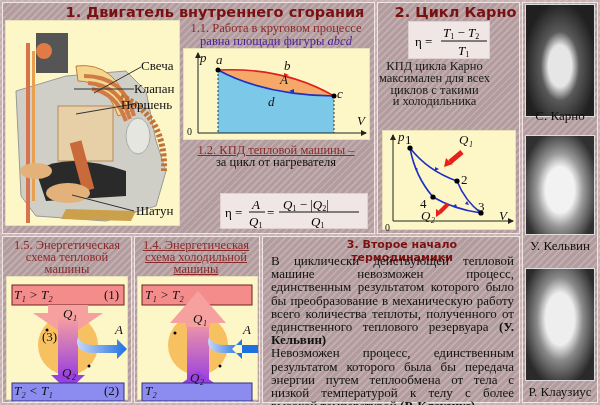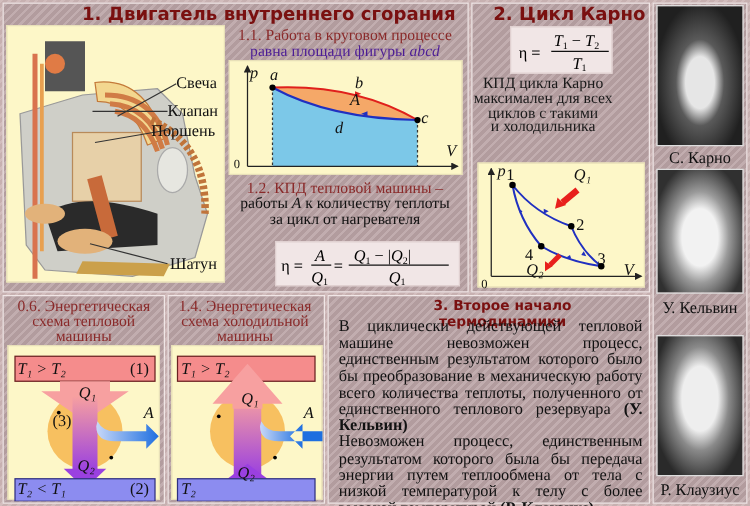--- a/index.html
+++ b/index.html
@@ -123,23 +123,22 @@
 </div>
 <div class="label-txt ital" style="left:200px;top:50px;">p</div>
 <div class="label-txt ital" style="left:216px;top:52px;">a</div>
 <div class="label-txt ital" style="left:284px;top:58px;">b</div>
 <div class="label-txt ital" style="left:280px;top:72px;">A</div>
 <div class="label-txt ital" style="left:337px;top:86px;">c</div>
 <div class="label-txt ital" style="left:268px;top:94px;">d</div>
 <div class="label-txt ital" style="left:357px;top:113px;">V</div>
 <div class="label-txt" style="left:187px;top:126px;font-size:10px;">0</div>
 
-<div class="sub-title" style="left:182px;top:144px;width:188px;">1.2. КПД тепловой машины –</div>
+<div class="sub-title" style="left:182px;top:144px;width:188px;text-decoration:underline;">1.2. КПД тепловой машины –</div>
 <div class="abs" style="left:182px;top:156px;width:188px;text-align:center;font-size:12.5px;line-height:12.5px;color:#111;">
-  <div><span>работы </span><span class="ital">A</span><span> к количеству теплоты</span></div>
   <div>за цикл от нагревателя</div>
 </div>
 <div class="formula-box" style="left:220px;top:193px;width:148px;height:36px;">
   <svg width="148" height="36" viewBox="0 0 148 36" font-family="Liberation Serif, serif" font-size="13">
     <text x="4" y="23">η =</text>
     <text x="31" y="15" font-style="italic">A</text>
     <line x1="28" y1="18" x2="44" y2="18" stroke="#111"></line>
     <text x="28" y="32" font-style="italic">Q<tspan font-size="8" dy="2" font-style="normal">1</tspan></text>
     <text x="46" y="23">=</text>
     <text x="62" y="15" font-style="italic">Q<tspan font-size="8" dy="2" font-style="normal">1</tspan><tspan dy="-2" font-style="normal"> − |</tspan>Q<tspan font-size="8" dy="2" font-style="normal">2</tspan><tspan dy="-2" font-style="normal">|</tspan></text>
@@ -193,28 +192,28 @@
 <div class="label-txt" style="left:461px;top:172px;">2</div>
 <div class="label-txt" style="left:478px;top:199px;">3</div>
 <div class="label-txt" style="left:420px;top:196px;">4</div>
 <div class="label-txt ital" style="left:459px;top:132px;">Q₁</div>
 <div class="label-txt ital" style="left:421px;top:208px;">Q₂</div>
 <div class="label-txt ital" style="left:499px;top:208px;">V</div>
 <div class="label-txt" style="left:385px;top:222px;font-size:10px;">0</div>
 
 <div class="panel" style="left:522px;top:2px;width:76px;height:401px;"></div>
 <div class="portrait" style="left:525px;top:4px;width:70px;height:113px;background:radial-gradient(ellipse at 50% 55%, #e6e6e6 0 24%, #5a5a5a 40%, #202020 75%);"></div>
-<div class="cap" style="left:522px;top:118px;width:76px;">С. Карно</div>
+<div class="cap" style="left:522px;top:108px;width:76px;">С. Карно</div>
 <div class="portrait" style="left:525px;top:135px;width:70px;height:100px;background:radial-gradient(ellipse at 50% 55%, #f2f2f2 0 30%, #9a9a9a 48%, #303030 80%);"></div>
 <div class="cap" style="left:522px;top:238px;width:76px;">У. Кельвин</div>
 <div class="portrait" style="left:525px;top:268px;width:70px;height:113px;background:radial-gradient(ellipse at 50% 45%, #eeeeee 0 30%, #8a8a8a 48%, #2a2a2a 80%);"></div>
 <div class="cap" style="left:522px;top:384px;width:76px;">Р. Клаузиус</div>
 
 <div class="panel" style="left:2px;top:236px;width:130px;height:167px;"></div>
-<div class="sub-title" style="left:6px;top:239px;width:122px;">0.6. Энергетическая схема тепловой машины</div>
+<div class="sub-title" style="left:6px;top:239px;width:122px;">1.5. Энергетическая схема тепловой машины</div>
 <div class="yellow" style="left:6px;top:276px;width:122px;height:124px;">
   <svg width="122" height="124" viewBox="0 0 122 124">
     <defs>
       <linearGradient id="g1" x1="0" y1="0" x2="0" y2="1">
           <stop offset="0" stop-color="#f7a0a0"></stop>
           <stop offset="1" stop-color="#9a40e0"></stop>
         </linearGradient>
       <linearGradient id="gb" x1="0" y1="0" x2="1" y2="0">
           <stop offset="0" stop-color="#c8d8f8"></stop>
           <stop offset="1" stop-color="#1e6fe0"></stop>
@@ -234,21 +233,21 @@
 <div class="label-txt" style="left:14px;top:287px;"><span class="ital">T₁ &gt; T₂</span></div>
 <div class="label-txt" style="left:104px;top:287px;">(1)</div>
 <div class="label-txt ital" style="left:63px;top:306px;">Q₁</div>
 <div class="label-txt" style="left:42px;top:329px;">(3)</div>
 <div class="label-txt ital" style="left:115px;top:322px;">A</div>
 <div class="label-txt ital" style="left:62px;top:365px;">Q₂</div>
 <div class="label-txt ital" style="left:14px;top:383px;">T₂ &lt; T₁</div>
 <div class="label-txt" style="left:104px;top:383px;">(2)</div>
 
 <div class="panel" style="left:134px;top:236px;width:126px;height:167px;"></div>
-<div class="sub-title" style="left:136px;top:239px;width:120px;">1.4. Энергетическая схема холодильной машины</div>
+<div class="sub-title" style="left:136px;top:239px;width:120px;text-decoration:underline;">1.4. Энергетическая схема холодильной машины</div>
 <div class="yellow" style="left:137px;top:276px;width:121px;height:124px;">
   <svg width="121" height="124" viewBox="0 0 121 124">
     <defs>
       <linearGradient id="g2" x1="0" y1="1" x2="0" y2="0">
           <stop offset="0" stop-color="#9a40e0"></stop>
           <stop offset="1" stop-color="#f7a0a0"></stop>
         </linearGradient>
       <linearGradient id="gb2" x1="0" y1="0" x2="1" y2="0">
           <stop offset="0" stop-color="#c8d8f8"></stop>
           <stop offset="1" stop-color="#1e6fe0"></stop>

